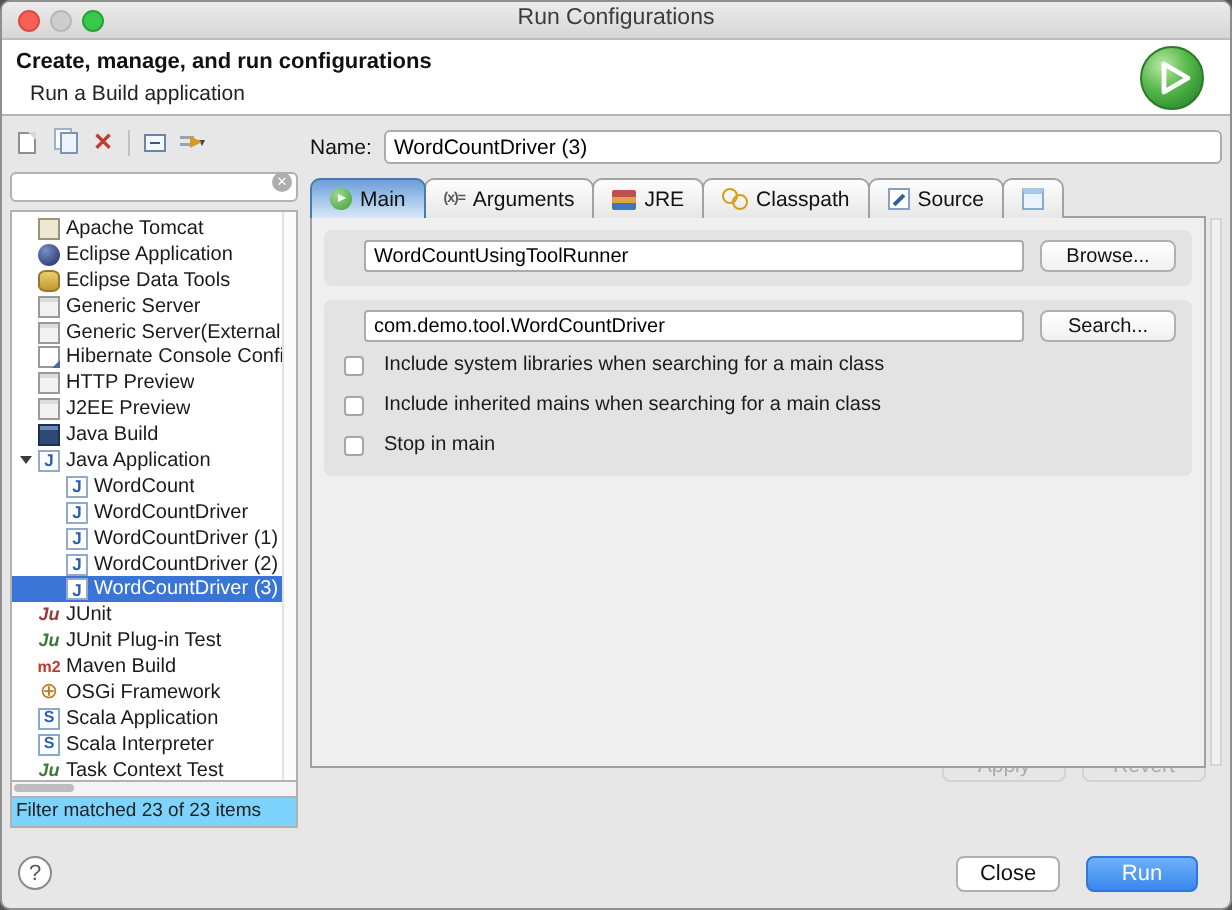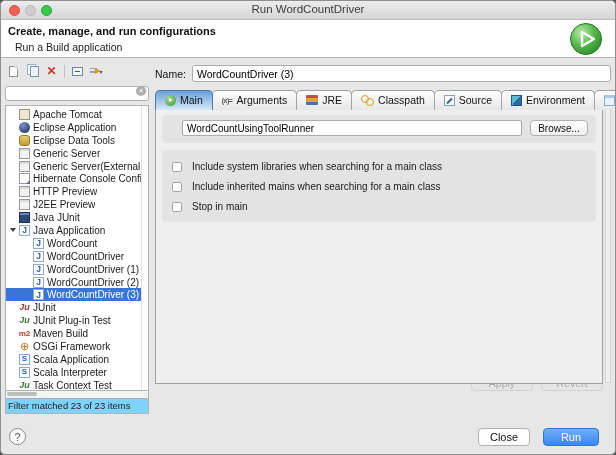--- a/index.html
+++ b/index.html
@@ -99,21 +99,21 @@
                font-size:9.5px; color:#222; padding:1px 2px; }
 
   
   .right { position:absolute; left:152px; right:4px; top:3px; bottom:40px; }
   .name-row { display:flex; align-items:center; gap:6px; margin:2px 0 0 2px; height:19px; }
   .name-label { font-size:10.5px; color:#111; }
   .name-input { flex:1; height:17px; border:1px solid #ababab; border-radius:3px;
                 background:#fff; font-size:10.5px; padding:0 4px; outline:none;
                 font-family:"Liberation Sans", sans-serif; }
 
-  .tabs { display:flex; align-items:center; height:21px; margin:6px 0 0 2px;
+  .tabs { display:flex; align-items:flex-start; height:21px; margin:6px 0 0 2px;
           position:relative; z-index:2; }
   .tab { height:20px; display:flex; align-items:center; gap:4px; padding:0 9px;
          font-size:10.5px; color:#111; border:1px solid #a2a2a2; border-bottom:none;
          border-radius:5px 5px 0 0; background:linear-gradient(#fdfdfd,#e7e7e7);
          margin-right:-1px; white-space:nowrap; }
   .tab.selected { background:linear-gradient(180deg, var(--tab-selected-blue) 0%,
                   #9cc0e8 45%, #d8e8f8 100%); border-color:#4a7aaa; z-index:3; }
   .ic { flex:0 0 auto; display:inline-flex; align-items:center; justify-content:center; }
   .ic-run-main { width:11px; height:11px; border-radius:50%;
          background:radial-gradient(circle at 35% 30%, #9fd88f, #3aa035); position:relative; }
@@ -138,21 +138,21 @@
          border-top:3px solid #a8c8e8; }
 
   .content { position:absolute; left:2px; right:8px; top:46px; bottom:30px;
              background:#efefef; border:1px solid #a0a0a0; z-index:1; padding:6px; }
   .group { background:#e3e3e3; border-radius:4px; padding:5px 8px 7px; margin-bottom:7px; }
   .group-label { font-size:10.5px; color:#111; margin-bottom:5px; }
   .field-row { display:flex; align-items:center; gap:8px;padding-left:12px; }
   .field-input { flex:1; height:16px; border:1px solid #ababab; border-radius:2px;
                  background:#fff; font-size:10px; padding:0 4px; outline:none;
                  font-family:"Liberation Sans", sans-serif; }
-  .mini-btn { width:58px; height:16px; background:linear-gradient(#fff,#f0f0f0);
+  .mini-btn { width:68px; height:16px; background:linear-gradient(#fff,#f0f0f0);
               border:1px solid #b0b0b0; border-radius:4px; font-size:10px; color:#111;
               display:flex; align-items:center; justify-content:center; }
   .check-row { display:flex; align-items:center; gap:10px; height:17px; margin-top:3px;
                padding-left:2px; }
   .checkbox { width:10px; height:10px; background:#fff; border:1px solid #a6a6a6;
               border-radius:2px; flex:0 0 auto; }
   .check-label { font-size:10px; color:#1a1a1a; }
 
   .right-scroll { position:absolute; right:0; top:47px; bottom:31px; width:6px;
                   background:#f0f0f0; border:1px solid #d4d4d4; }
@@ -179,21 +179,21 @@
 </style>
 </head>
 <body>
 
 <div class="window">
 
   <div class="titlebar">
     <span class="tl red"></span>
     <span class="tl gray"></span>
     <span class="tl green"></span>
-    <div class="win-title">Run WordCountDriver</div>
+    <div class="win-title">Run Configurations</div>
   </div>
 
   <div class="header">
     <div class="h-title">Create, manage, and run configurations</div>
     <div class="h-sub">Run a Build application</div>
     <div class="h-runicon">
       <svg width="34" height="34" viewBox="0 0 34 34">
         <defs>
           <radialGradient id="gr" cx="35%" cy="30%" r="75%">
             <stop offset="0%" stop-color="#bce8a8"></stop>
@@ -262,21 +262,21 @@
           <div class="tree-row" style="padding-left: 13px;">
             <span class="ti ti-server"></span>
             <span class="tree-label">HTTP Preview</span>
           </div>
           <div class="tree-row" style="padding-left: 13px;">
             <span class="ti ti-server"></span>
             <span class="tree-label">J2EE Preview</span>
           </div>
           <div class="tree-row" style="padding-left: 13px;">
             <span class="ti ti-applet"></span>
-            <span class="tree-label">Java JUnit</span>
+            <span class="tree-label">Java Build</span>
           </div>
           <div class="tree-row" style="padding-left: 4px;">
             <span class="disclosure"></span>
             <span class="ti ti-java-app">J</span>
             <span class="tree-label">Java Application</span>
           </div>
           <div class="tree-row" style="padding-left: 27px;">
             <span class="ti ti-java-app">J</span>
             <span class="tree-label">WordCount</span>
           </div>
@@ -352,37 +352,37 @@
           </div>
           <div class="tab">
             <span class="ic ic-classpath"></span>
             <span>Classpath</span>
           </div>
           <div class="tab">
             <span class="ic ic-source"></span>
             <span>Source</span>
           </div>
           <div class="tab">
-            <span class="ic ic-environment"></span>
-            <span>Environment</span>
-          </div>
-          <div class="tab">
             <span class="ic ic-common"></span>
           </div>
         </div>
 
       <div class="content">
         <div class="group">
           <div class="field-row">
             <input class="field-input" type="text" value="WordCountUsingToolRunner" style="">
             <div class="mini-btn">Browse...</div>
           </div>
         </div>
 
         <div class="group">
+          <div class="field-row">
+            <input class="field-input" type="text" value="com.demo.tool.WordCountDriver" style="">
+            <div class="mini-btn">Search...</div>
+          </div>
           <div id="checks">
               <div class="check-row">
                 <span class="checkbox"></span>
                 <span class="check-label">Include system libraries when searching for a main class</span>
               </div>
               <div class="check-row">
                 <span class="checkbox"></span>
                 <span class="check-label">Include inherited mains when searching for a main class</span>
               </div>
               <div class="check-row">

